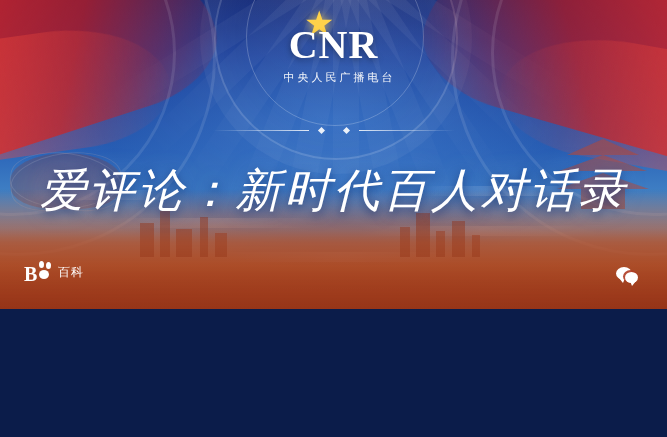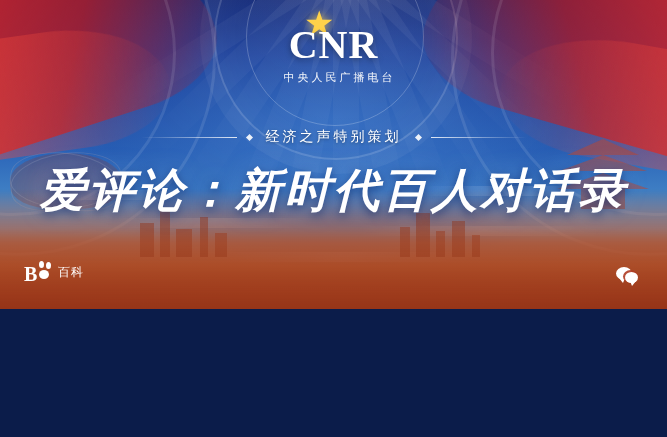--- a/index.html
+++ b/index.html
@@ -183,21 +183,21 @@
   .eyebrow .txt {
     color: #ffffff; font-size: 14px; letter-spacing: 3px;
     padding: 0 4px; text-shadow: 0 1px 3px rgba(0,0,0,0.4);
   }
 
   
   .title {
     position: absolute; left: 0; right: 0; top: 160px;
     text-align: center;
     font-family: "Liberation Serif", serif;
-    font-weight: bold;
+    font-weight: normal;
     font-size: 46px;
     letter-spacing: 3px;
     color: #ffffff;
     text-shadow: 0 3px 10px rgba(10,30,90,0.65), 0 0 22px rgba(120,180,255,0.35);
     font-style: italic;
     white-space: nowrap;
   }
 
   
   .panel {
@@ -339,21 +339,20 @@
   <div class="bg-layer bottom-band"></div>
 
   <div class="logo-block">
     <div class="logo-text">CNR</div>
     <div class="logo-sub">中央人民广播电台</div>
   </div>
 
   <div class="eyebrow">
     <div class="line"></div>
     <div class="dot"></div>
-    <div class="txt">经济之声特别策划</div>
     <div class="dot"></div>
     <div class="line right"></div>
   </div>
 
   <div class="title">爱评论：新时代百人对话录</div>
 
 
   <div class="baike">
     <div class="paw">
       <span class="b">B</span>

